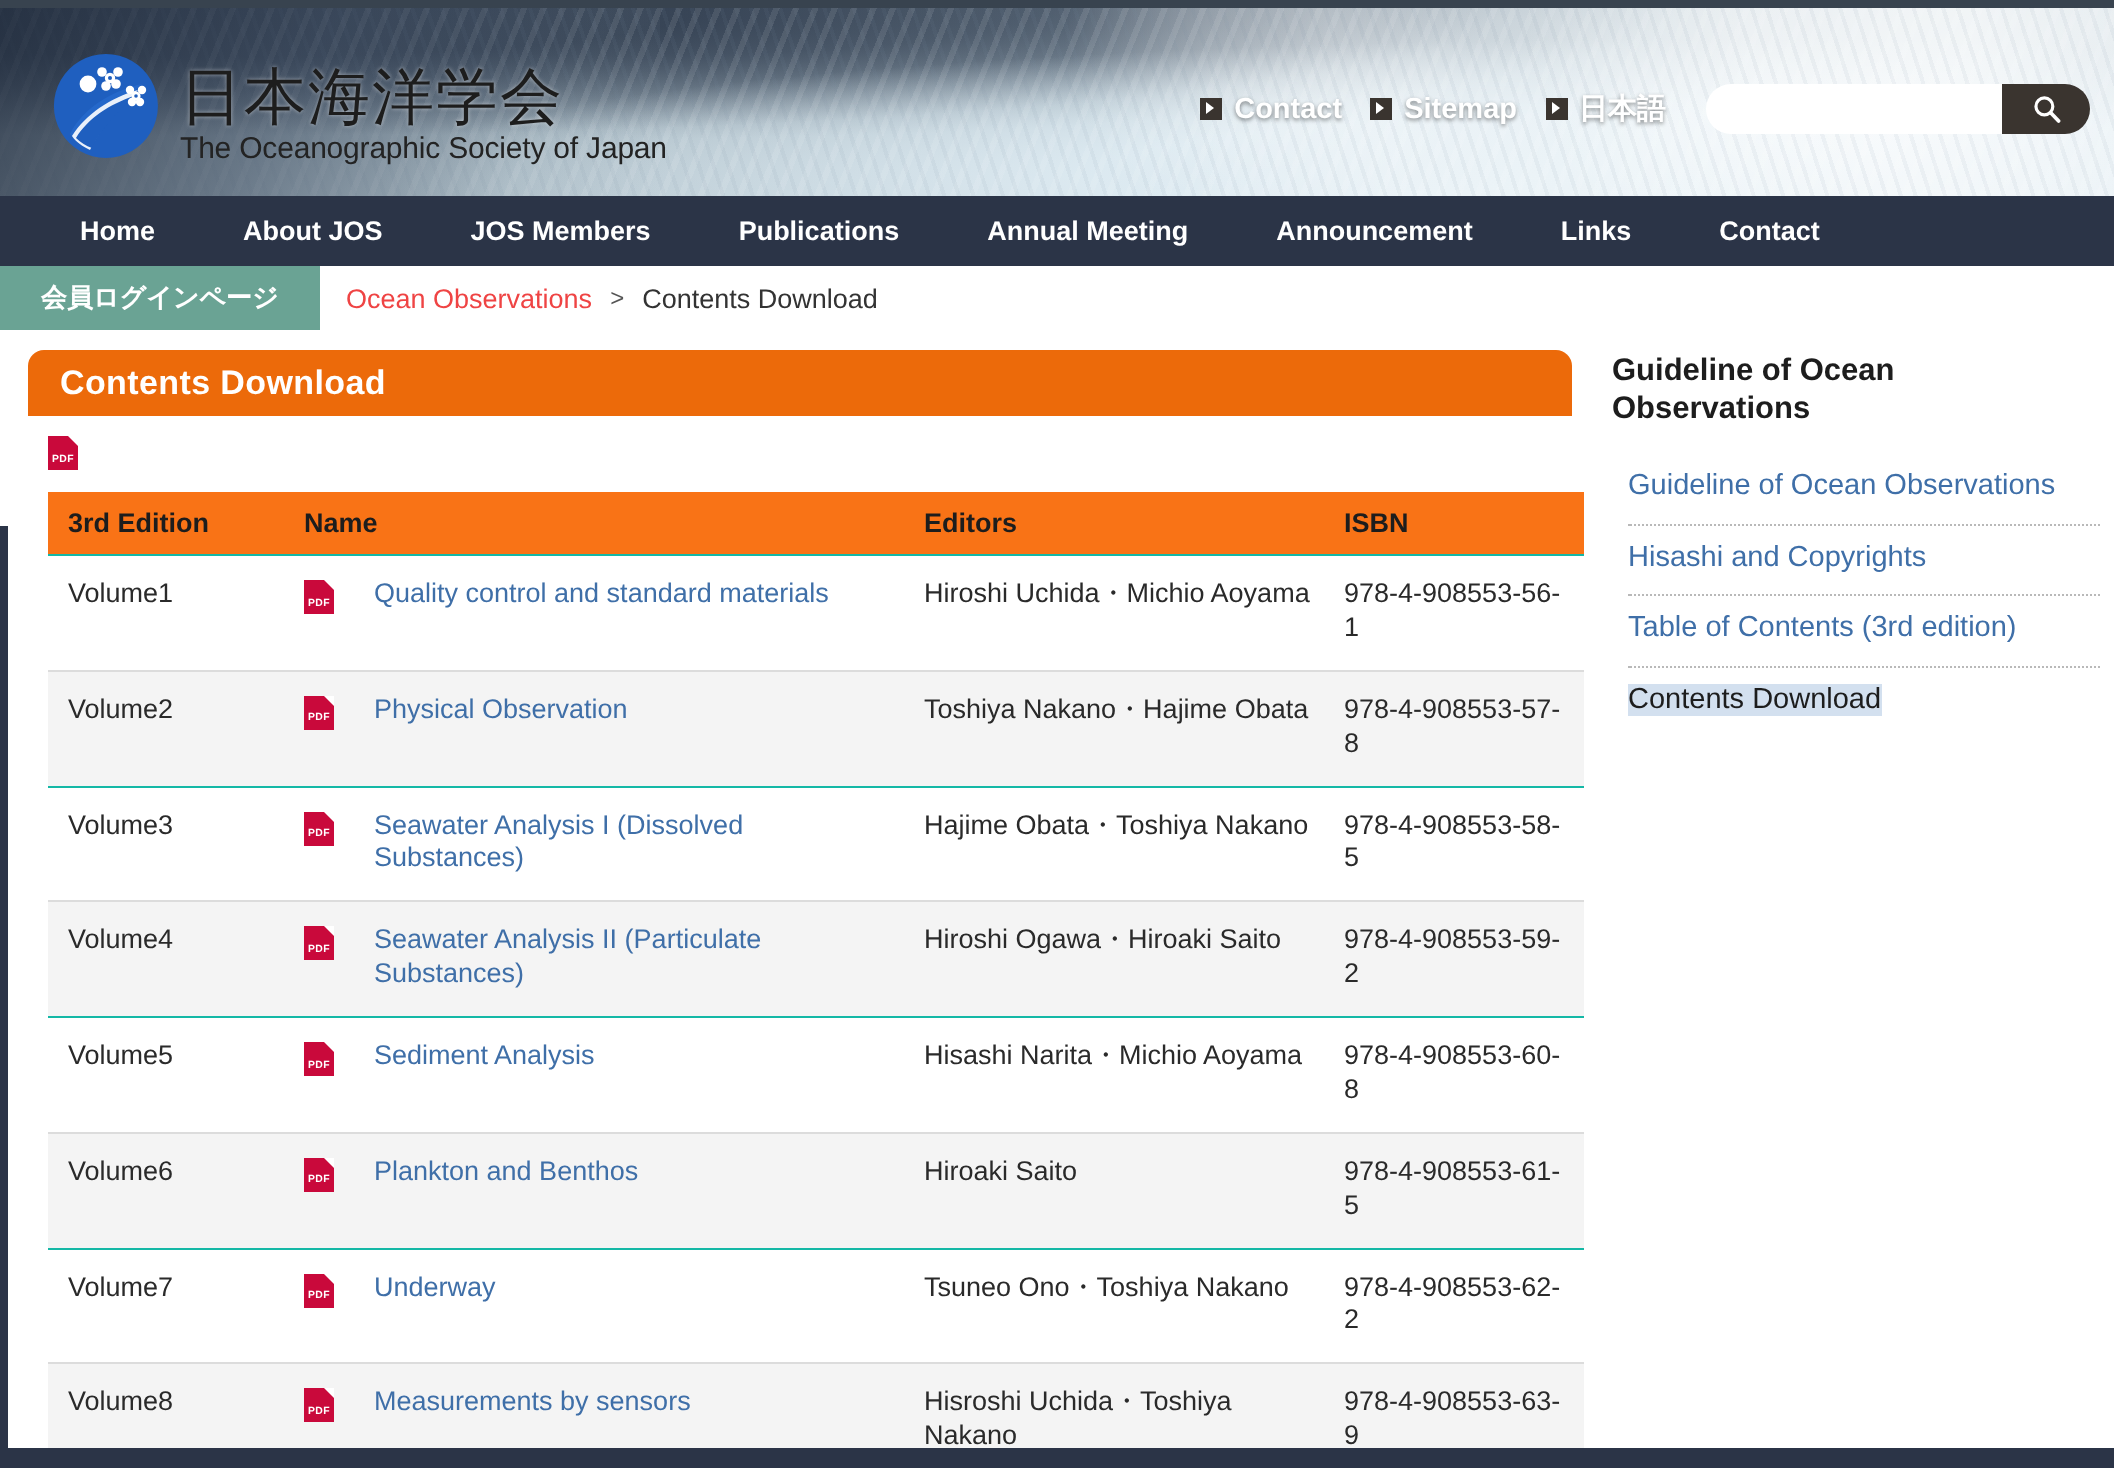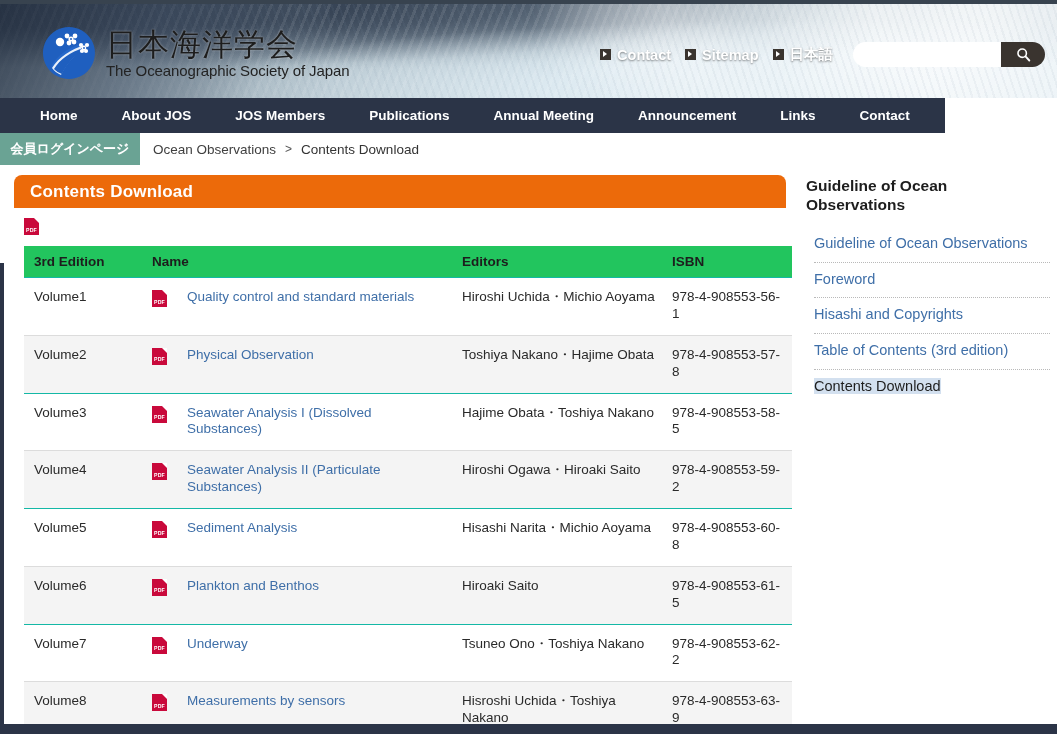--- a/index.html
+++ b/index.html
@@ -61,22 +61,22 @@
     background: linear-gradient(120deg, rgba(34,45,62,0.80) 0%, rgba(60,74,94,0.55) 45%, rgba(120,136,150,0.10) 80%, rgba(255,255,255,0) 100%);
   }
   .header-topline {
     position: absolute; left:0; top:0; width:1057px; height:4px;
     background: #38434f;
   }
 
   
   .logo-wrap {
     position: absolute;
-    left: 40px; top: 24px;
-    display: flex; align-items: center; gap: 8px;
+    left: 24px; top: 24px;
+    display: flex; align-items: flex-end; gap: 8px;
     z-index: 5;
   }
   .logo-mark {
     position: relative;
     width: 58px; height: 58px;
   }
   .logo-text { line-height: 1; }
   .logo-jp {
     display: block;
     font-size: 31px; font-weight: 400; color: #1d1d1d;
@@ -138,21 +138,21 @@
     background: #3a342f;
     border-radius: 0 13px 13px 0;
     cursor: pointer;
     display: flex; align-items: center; justify-content: center;
     padding: 0;
   }
 
   
   .mainnav {
     position: relative;
-    width: 945px; height: 35px;
+    width: 1057px; height: 35px;
     background: #2b3447;
     display: flex; align-items: center;
     padding-left: 18px;
     z-index: 10;
   }
   .nav-item {
     color: #ffffff;
     font-size: 13.5px; font-weight: bold;
     text-decoration: none;
     padding: 0 22px;
@@ -162,34 +162,34 @@
 
   
   .crumbbar {
     position: relative;
     width: 1057px; height: 32px;
     background: #ffffff;
     display: flex; align-items: stretch;
     z-index: 10;
   }
   .login-btn {
-    width: 140px;
+    width: 160px;
     background: #6aa394;
     color: #ffffff;
     font-size: 13px; font-weight: bold;
     display: flex; align-items: center; justify-content: center;
     cursor: pointer;
     flex: none;
   }
   .crumbs {
     display: flex; align-items: center; gap: 9px;
     padding-left: 13px;
     font-size: 13.5px;
   }
-  .crumb-link { color: #404040; text-decoration: none; cursor: pointer; }
+  .crumb-link { color: #ef4444; text-decoration: none; cursor: pointer; }
   .crumb-sep { color: #555; font-size: 12px; }
   .crumb-current { color: #333; }
 
   
   .body-area {
     position: relative;
     width: 1057px;
     height: 571px;
     background: #ffffff;
     padding-left: 4px;
@@ -252,21 +252,21 @@
   }
 
   
   table.vol-table {
     width: 768px;
     margin-left: 10px;
     border-collapse: collapse;
     table-layout: fixed;
   }
   table.vol-table th {
-    background: #22c55e;
+    background: #f97316;
     font-size: 13.5px;
     font-weight: bold;
     color: #1d1d1d;
     text-align: left;
     padding: 8px 6px 8px 10px;
     border: none;
     height: 27px;
   }
   table.vol-table td {
     font-size: 13.5px;
@@ -568,23 +568,20 @@
       </table>
     </div>
 
     <aside class="side-col">
       <div class="side-title">Guideline of Ocean Observations</div>
       <div class="side-list">
         <div class="side-item">
           <a class="side-link">Guideline of Ocean Observations</a>
         </div>
         <div class="side-item">
-          <a class="side-link">Foreword</a>
-        </div>
-        <div class="side-item">
           <a class="side-link">Hisashi and Copyrights</a>
         </div>
         <div class="side-item">
           <a class="side-link">Table of Contents (3rd edition)</a>
         </div>
         <div class="side-item">
           <a class="side-link current">Contents Download</a>
         </div>
       </div>
     </aside>

